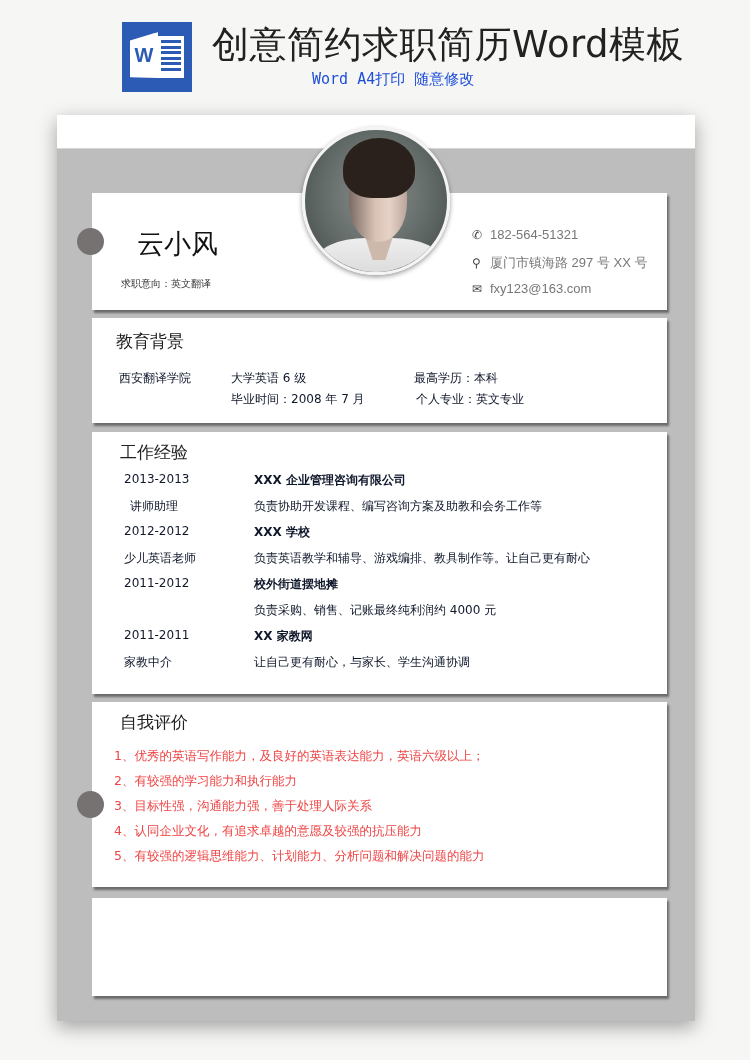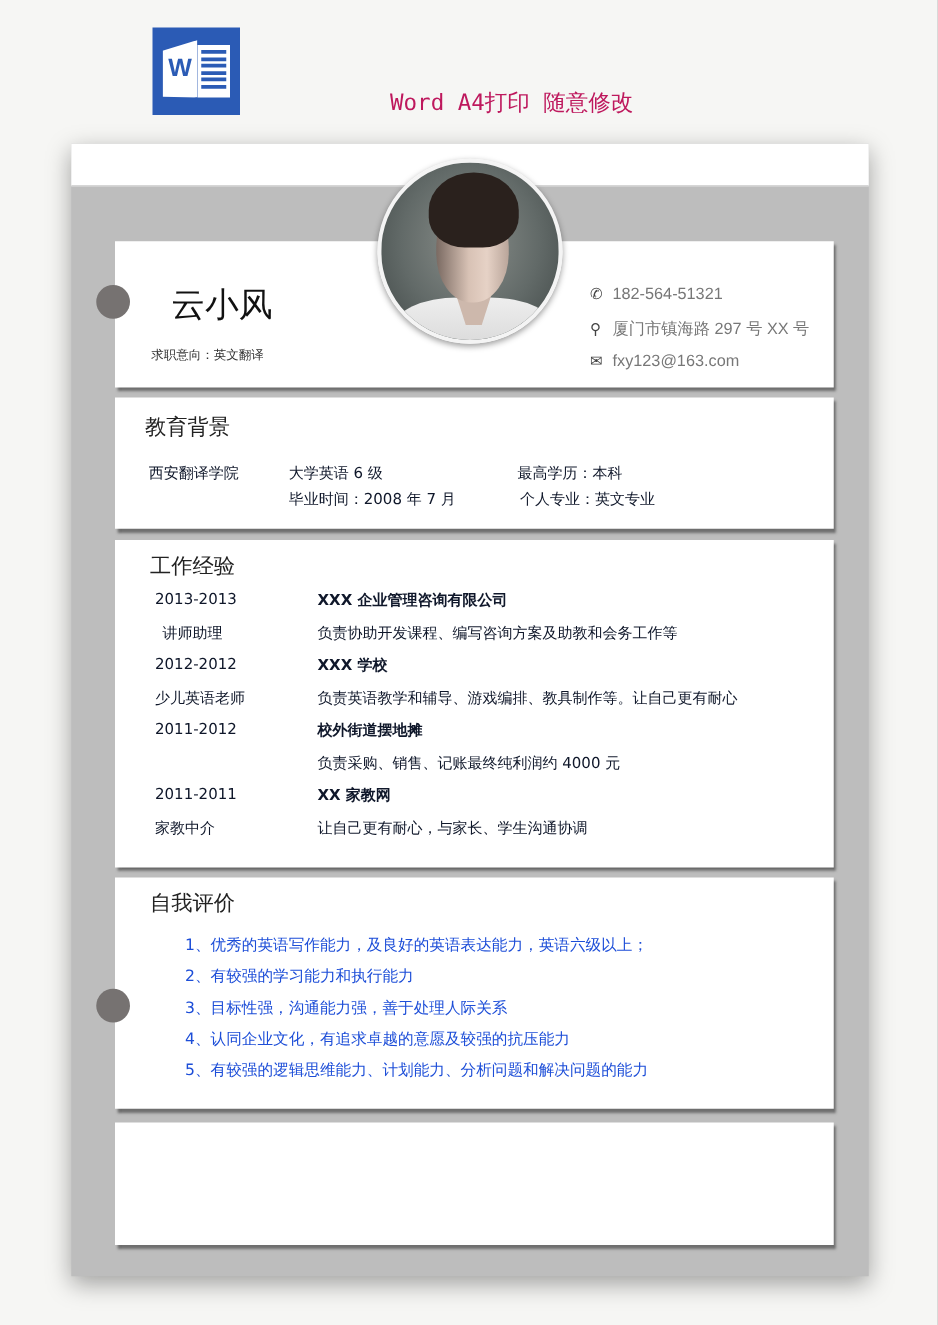--- a/index.html
+++ b/index.html
@@ -32,21 +32,21 @@
     .word-icon .doc i {
       display: block; height: 3px; background: #2b5bb5; margin-bottom: 2.5px;
     }
     .title {
       position: absolute; left: 212px; top: 20px;
       font-size: 37px; color: #222; letter-spacing: 0.5px;
       font-family: "DejaVu Sans", sans-serif; white-space: nowrap;
     }
     .subtitle {
       position: absolute; left: 312px; top: 70px;
-      font-size: 18px; color: #be185d; white-space: nowrap;
+      font-size: 15px; color: #1d4ed8; white-space: nowrap;
       font-family: "DejaVu Sans Mono", "Liberation Mono", monospace;
     }
     
     .paper {
       position: absolute; left: 57px; top: 115px; width: 638px; height: 906px;
       background: #bdbdbd;
       box-shadow: 0 6px 18px rgba(0,0,0,0.35);
     }
     .paper-top {
       position: absolute; left: 0; top: 0; width: 638px; height: 34px; background: #fff;
@@ -95,38 +95,39 @@
     }
     .av-neck {
       position: absolute; left: 58px; top: 100px; width: 32px; height: 30px;
       background: #cdb8ac; clip-path: polygon(0 0, 100% 0, 70% 100%, 30% 100%);
     }
     .sec-title {
       position: absolute; font-size: 17px; color: #222;
     }
     .txt { position: absolute; font-size: 12px; color: #0f172a; white-space: nowrap; }
     .bold { font-weight: bold; }
-    .eval { position: absolute; left: 56px; font-size: 12.5px; color: #1d4ed8; white-space: nowrap; }
+    .eval { position: absolute; left: 22px; font-size: 12.5px; color: #ef4444; white-space: nowrap; }
   </style>
 </head>
 <body>
 
 <div class="hdr">
   <div class="word-icon">
     <div class="page"></div>
     <div class="w">W</div>
     <div class="doc">
         <i></i>
         <i></i>
         <i></i>
         <i></i>
         <i></i>
         <i></i>
       </div>
   </div>
+  <div class="title">创意简约求职简历Word模板</div>
   <div class="subtitle">Word A4打印 随意修改</div>
 </div>
 
 <div class="paper">
   <div class="paper-top"></div>
 
   <div class="card" style="top:78px;height:117px;">
     <div class="name">云小风</div>
     <div class="intent">求职意向：英文翻译</div>
     <div class="contact" style="top:34px;">

